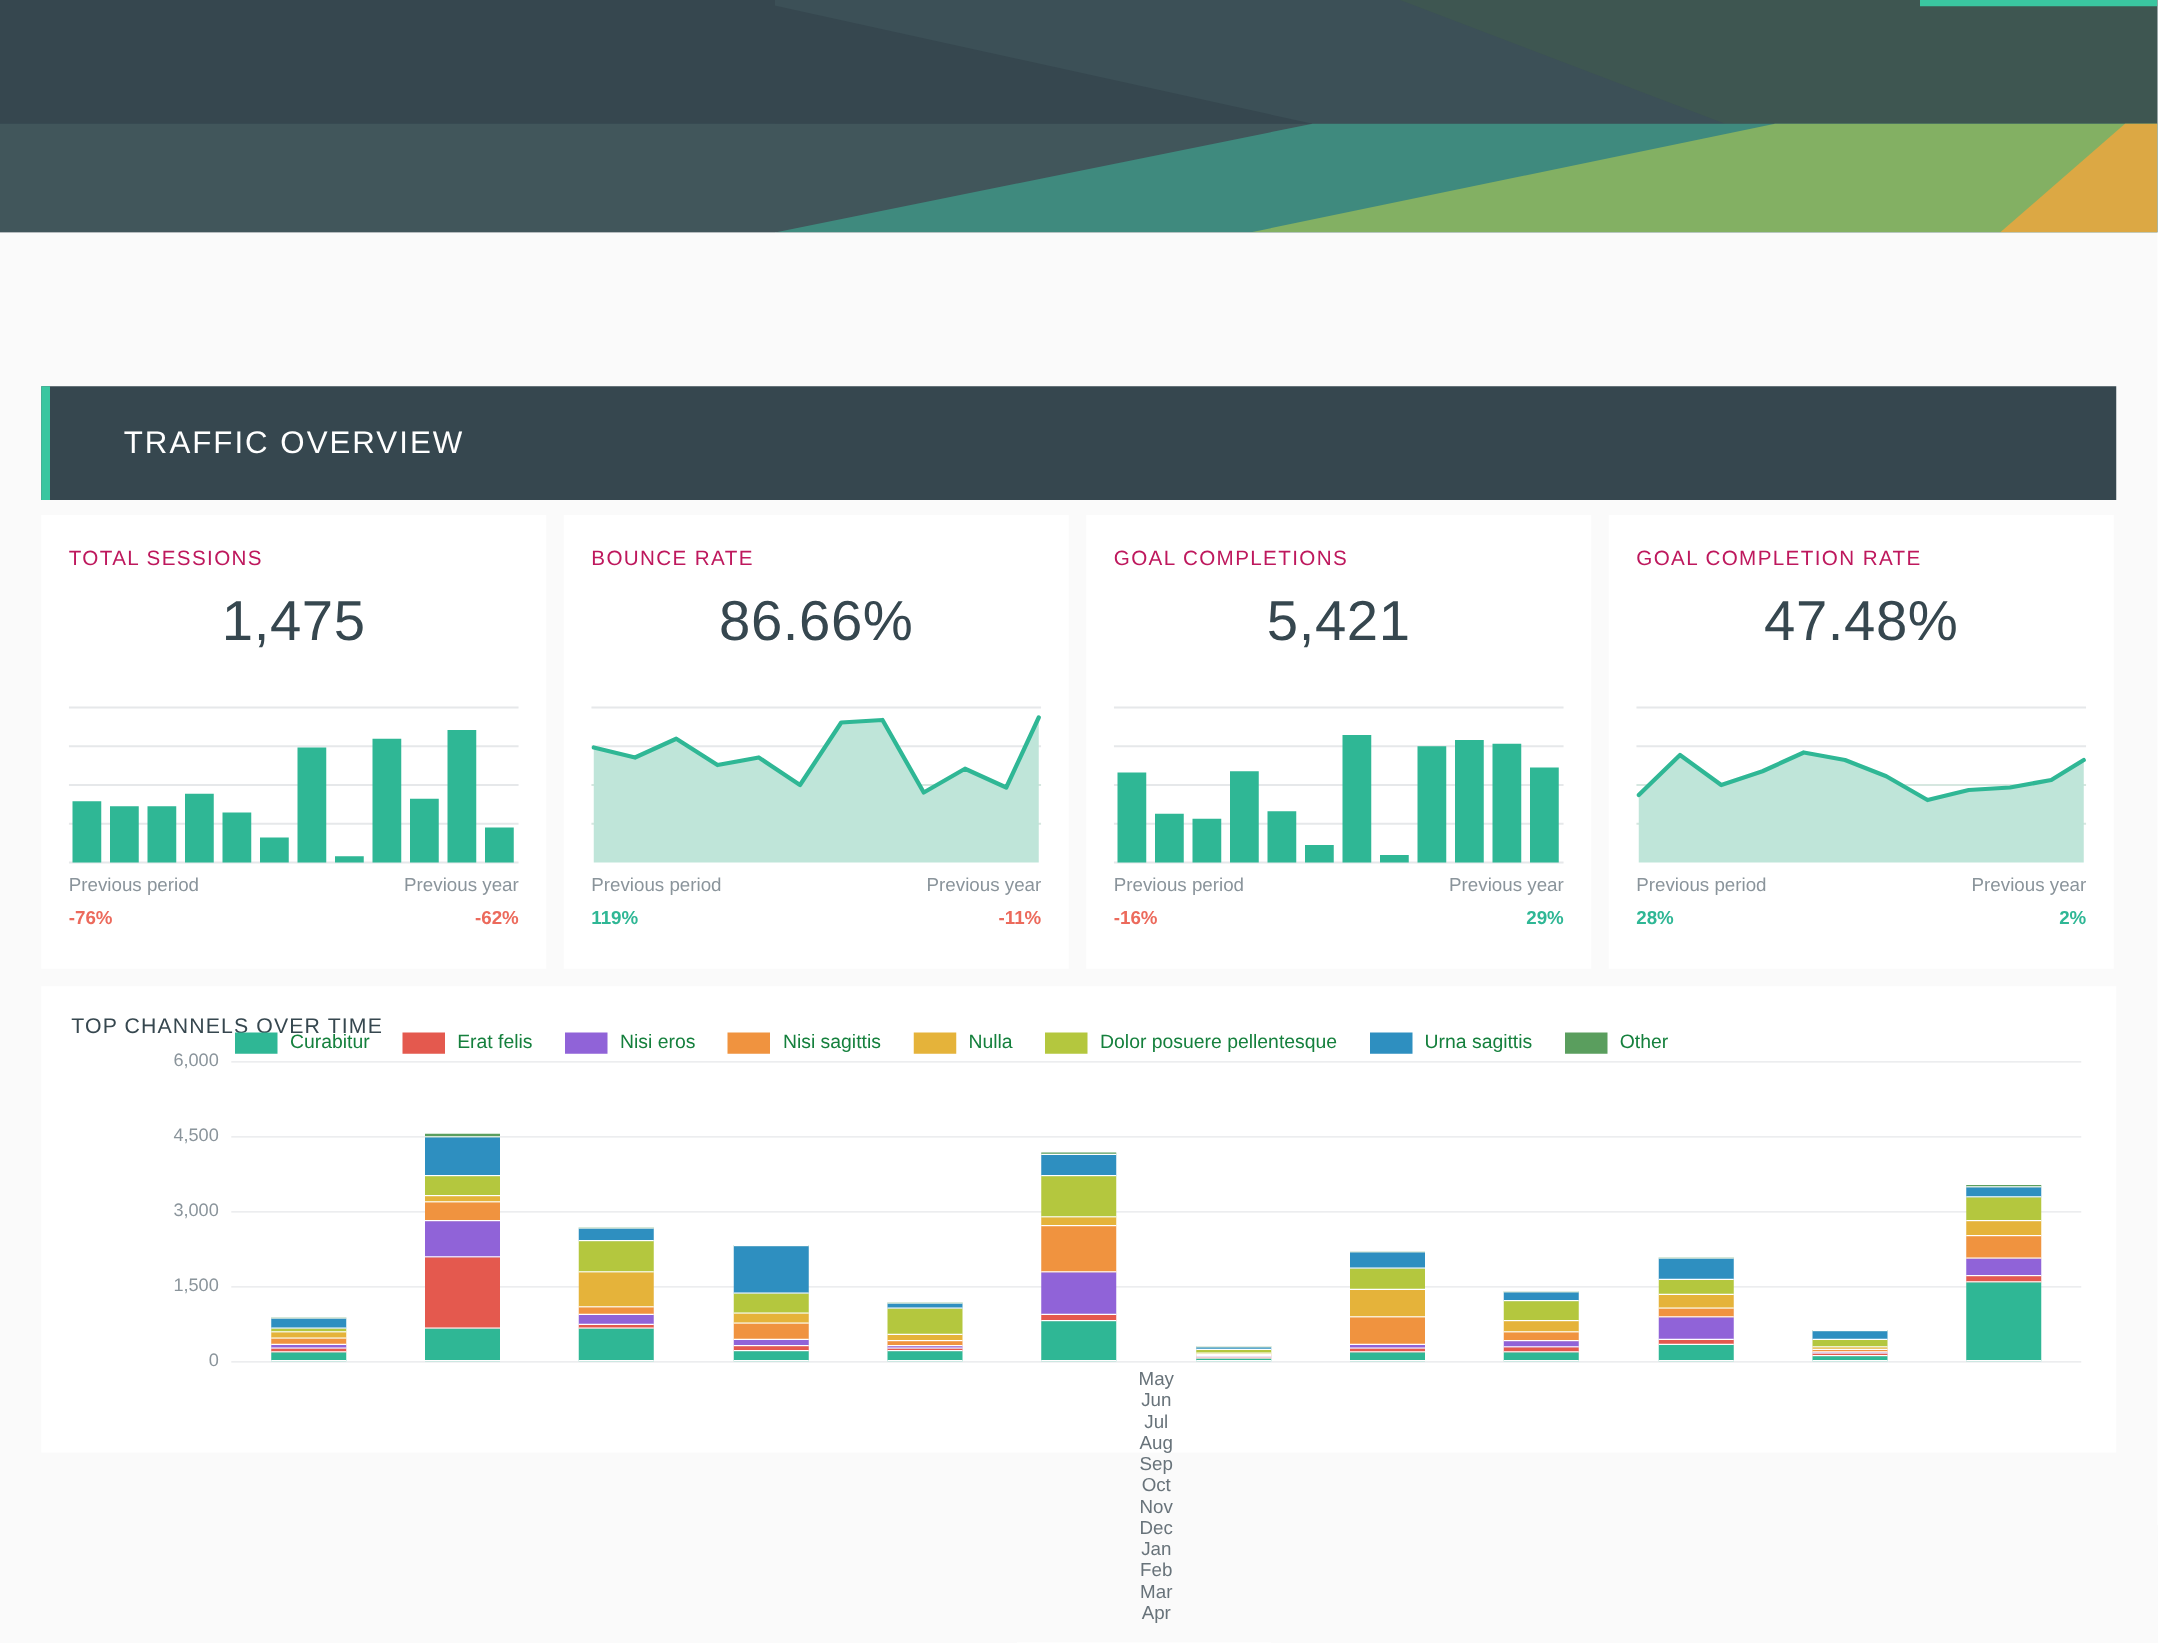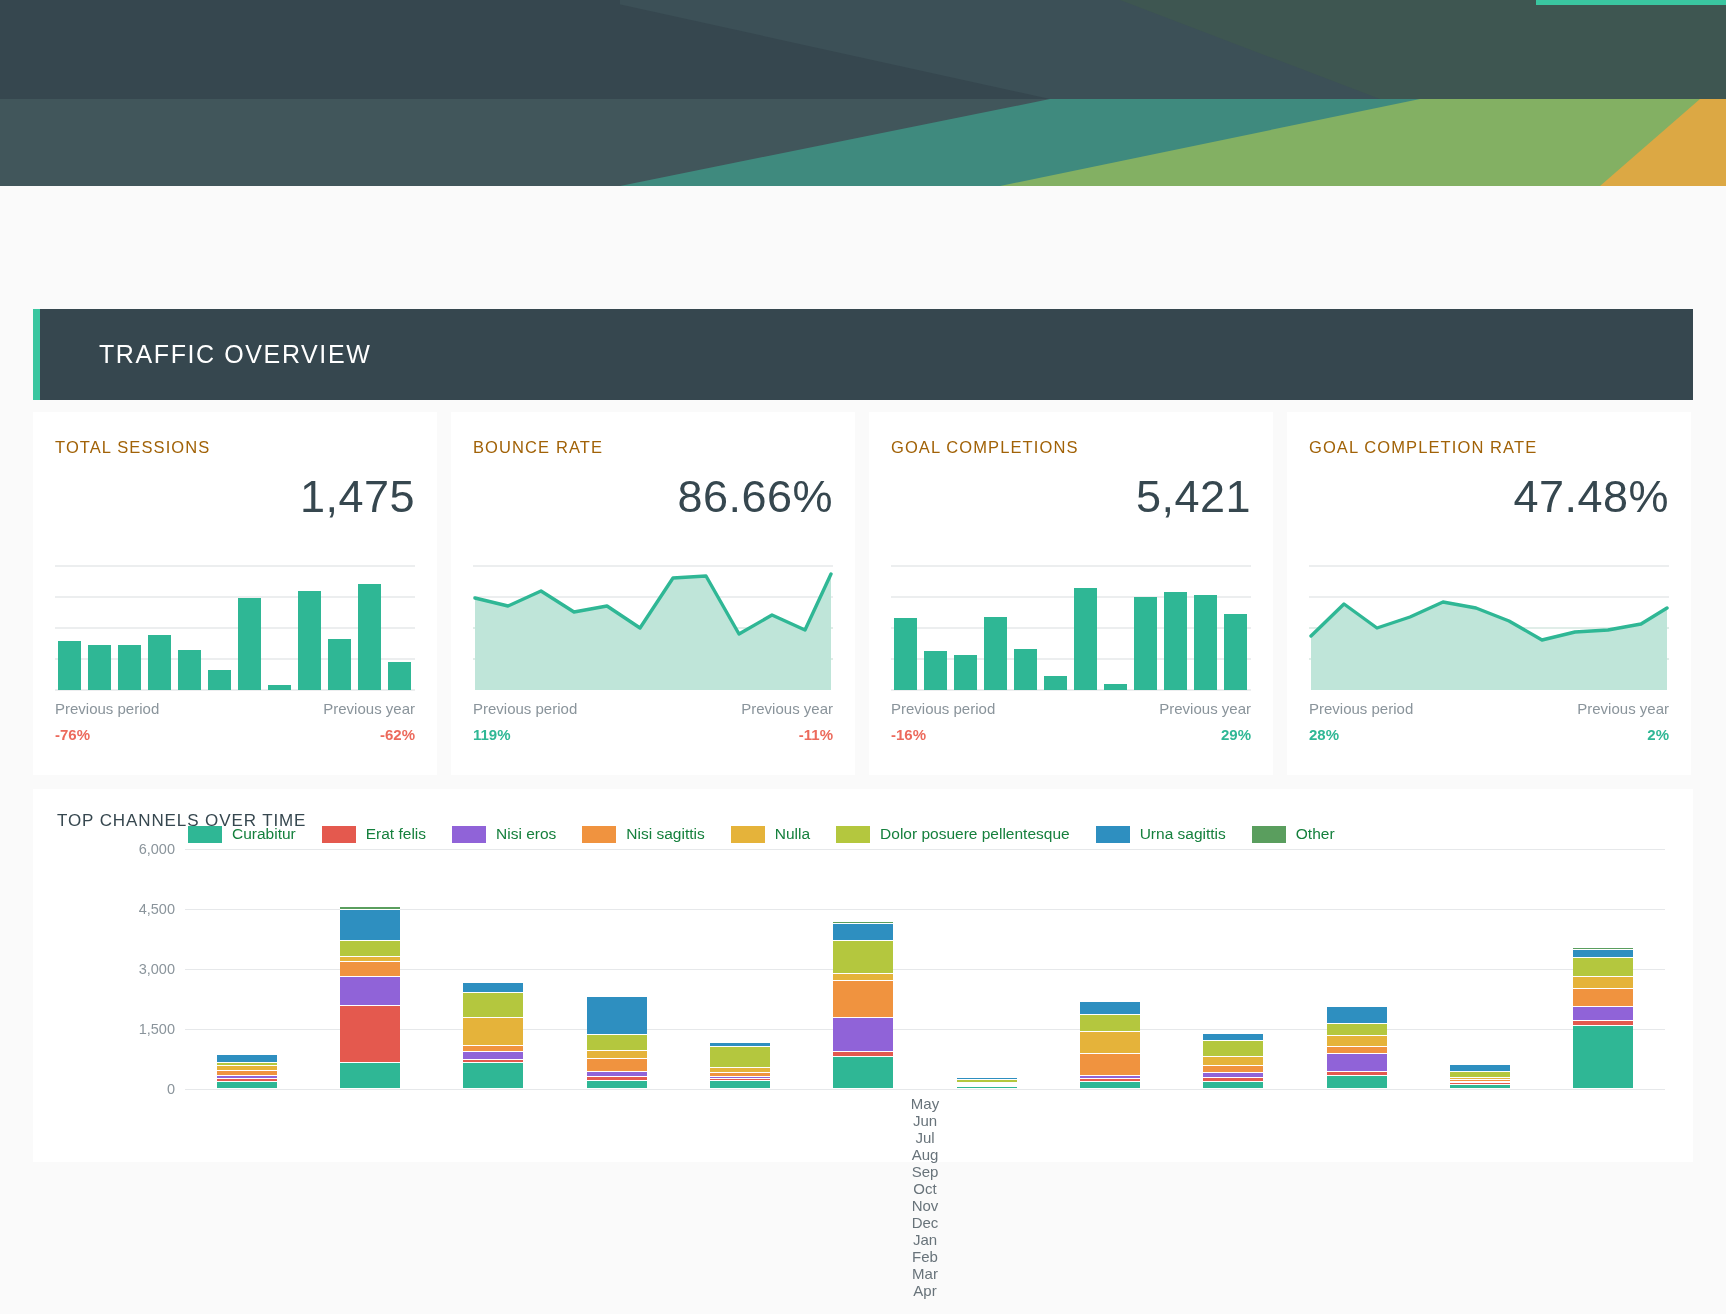--- a/index.html
+++ b/index.html
@@ -75,26 +75,26 @@
   }
   .kpi-card {
     position: relative;
     width: 404px; height: 363px;
     background: #ffffff;
     padding: 26px 22px 0 22px;
   }
   .kpi-label {
     font-size: 16.5px;
     letter-spacing: 1.1px;
-    color: #a16207;
+    color: #be185d;
     font-weight: 400;
   }
   .kpi-value {
     margin-top: 14px;
-    text-align: right;
+    text-align: center;
     font-size: 45px;
     color: #36474f;
     font-weight: 300;
     letter-spacing: 0.5px;
   }
   .kpi-chart {
     position: absolute;
     left: 22px; top: 152px;
     width: 360px; height: 128px;
   }

